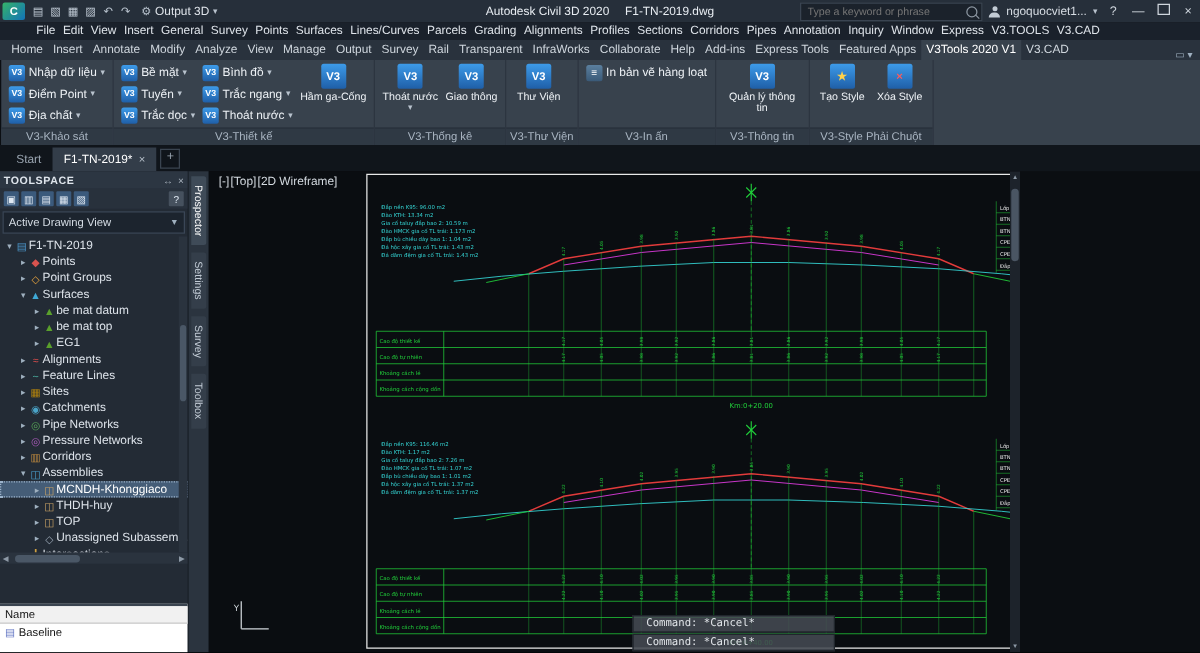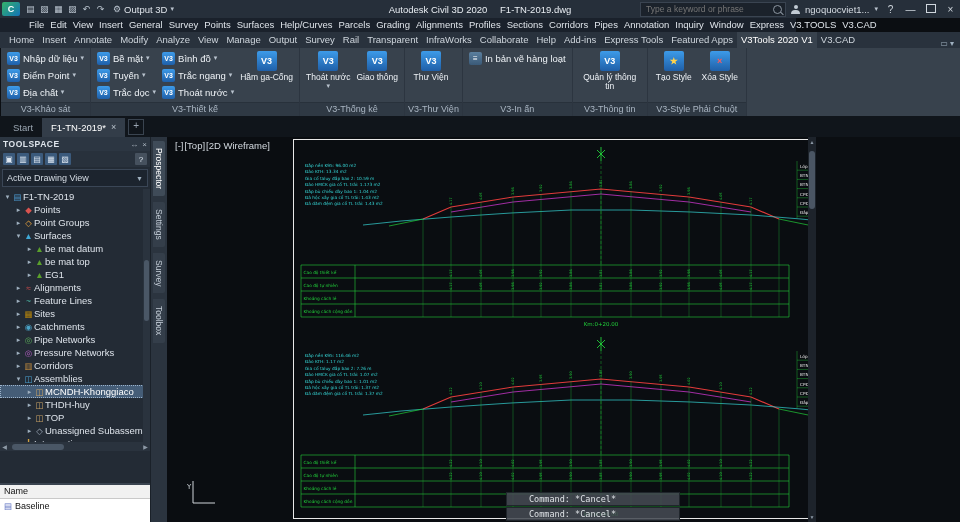--- a/index.html
+++ b/index.html
@@ -26,21 +26,21 @@
   .mag{width:7px;height:7px;border:1px solid #8d97a2;border-radius:50%;position:relative;flex:0 0 auto;}
   .mag::after{content:"";position:absolute;width:4px;height:1px;background:#8d97a2;
               transform:rotate(45deg);right:-3px;bottom:-1px;}
   .avatar{width:9px;height:9px;position:relative;}
   .avatar::before{content:"";position:absolute;left:2.5px;top:0;width:4px;height:4px;border-radius:50%;background:#c2cbd4;}
   .avatar::after{content:"";position:absolute;left:0;bottom:0;width:9px;height:4px;border-radius:4px 4px 0 0;background:#c2cbd4;}
   .winbtn{width:15px;text-align:center;color:#cfd6dd;font-size:10px;}
   .maxbox{width:8px;height:7px;border:1px solid #cfd6dd;display:inline-block;}
 
   
-  .menubar{position:absolute;left:0;top:18px;width:796px;height:14px;background:#1a212b;
+  .menubar{position:absolute;left:0;top:18px;width:960px;height:14px;background:#1a212b;
            display:flex;align-items:center;padding-left:26px;box-sizing:border-box;}
   .menu-item{color:#dfe4ea;font-size:9.5px;padding:0 3px;line-height:14px;white-space:nowrap;}
 
   
   .ribbontabs{position:absolute;left:0;top:32px;width:960px;height:16px;background:#29323d;
               display:flex;align-items:flex-end;padding-left:5px;box-sizing:border-box;}
   .rtab{font-size:9.5px;color:#cfd6dd;padding:0 4px;line-height:16px;white-space:nowrap;}
   .rtab.active{background:#38424d;color:#ffffff;}
   .rtab-toggle{margin-left:auto;color:#9fb0c0;font-size:8px;padding-right:6px;}
 
@@ -120,21 +120,21 @@
   .stab.active{background:#3f4b58;color:#ffffff;}
 
   
   .canvas{position:relative;flex:1;background:#0a0d11;overflow:hidden;}
   .vp-controls{position:absolute;left:8px;top:3px;color:#d4dae0;font-size:9.5px;z-index:3;}
   .vp-controls span{margin-right:1px;}
   #cad-svg{position:absolute;left:0;top:0;}
   .cmd{position:absolute;left:339px;top:355px;z-index:4;}
   .cmd-line{width:150px;height:12px;line-height:12px;margin-bottom:1px;background:rgba(68,74,82,.88);
             border:1px solid #20262c;color:#dfe3e7;font-size:8.5px;
-            font-family:"DejaVu Sans Mono",monospace;padding-left:22px;}
+            font-family:"DejaVu Sans Mono",monospace;padding-left:10px;}
   .canvas-vsb{position:absolute;right:0;top:0;bottom:0;width:8px;background:#1d232b;z-index:3;}
   .canvas-vsb .ar{position:absolute;left:0;width:8px;text-align:center;font-size:5px;color:#8d99a6;}
   .canvas-vsb .thumb{position:absolute;left:1px;right:1px;top:14px;height:58px;background:#4a5563;border-radius:3px;}
 </style>
 </head>
 <body>
 
 <div class="app">
 
   <div class="titlebar">
@@ -173,21 +173,21 @@
 
   <div class="menubar" id="menu-bar">
       <span class="menu-item">File</span>
       <span class="menu-item">Edit</span>
       <span class="menu-item">View</span>
       <span class="menu-item">Insert</span>
       <span class="menu-item">General</span>
       <span class="menu-item">Survey</span>
       <span class="menu-item">Points</span>
       <span class="menu-item">Surfaces</span>
-      <span class="menu-item">Help/Curves</span>
+      <span class="menu-item">Lines/Curves</span>
       <span class="menu-item">Parcels</span>
       <span class="menu-item">Grading</span>
       <span class="menu-item">Alignments</span>
       <span class="menu-item">Profiles</span>
       <span class="menu-item">Sections</span>
       <span class="menu-item">Corridors</span>
       <span class="menu-item">Pipes</span>
       <span class="menu-item">Annotation</span>
       <span class="menu-item">Inquiry</span>
       <span class="menu-item">Window</span>

